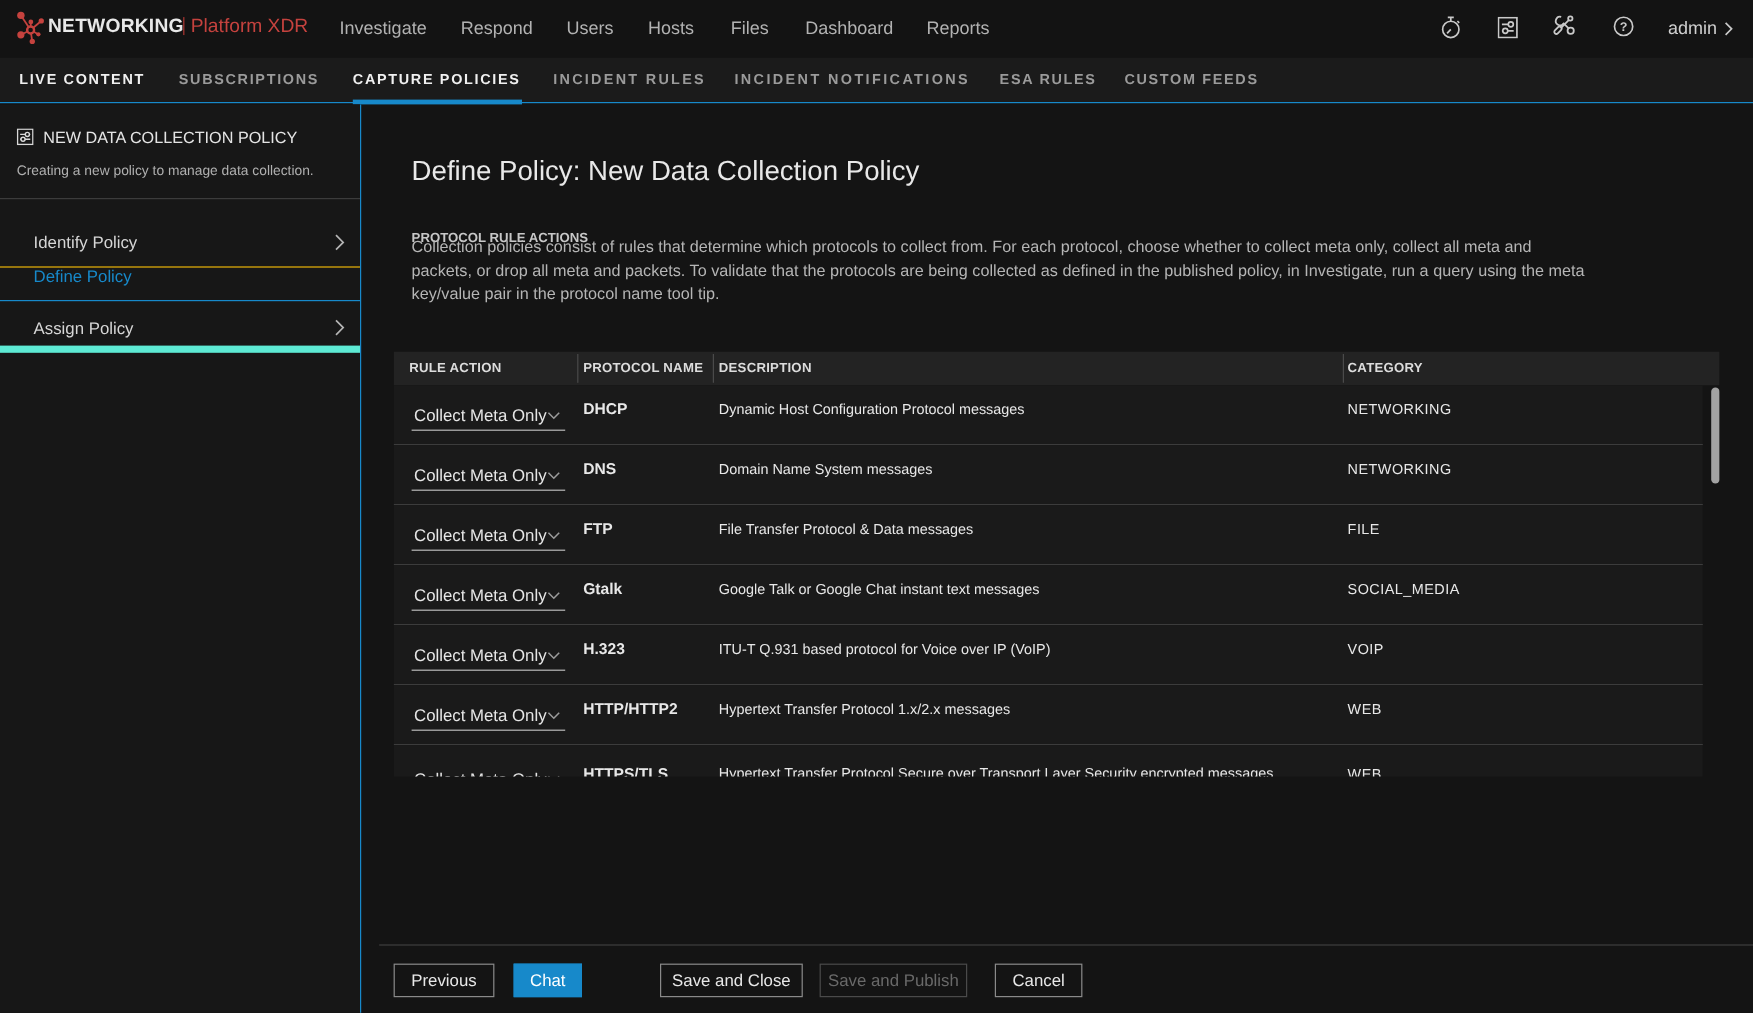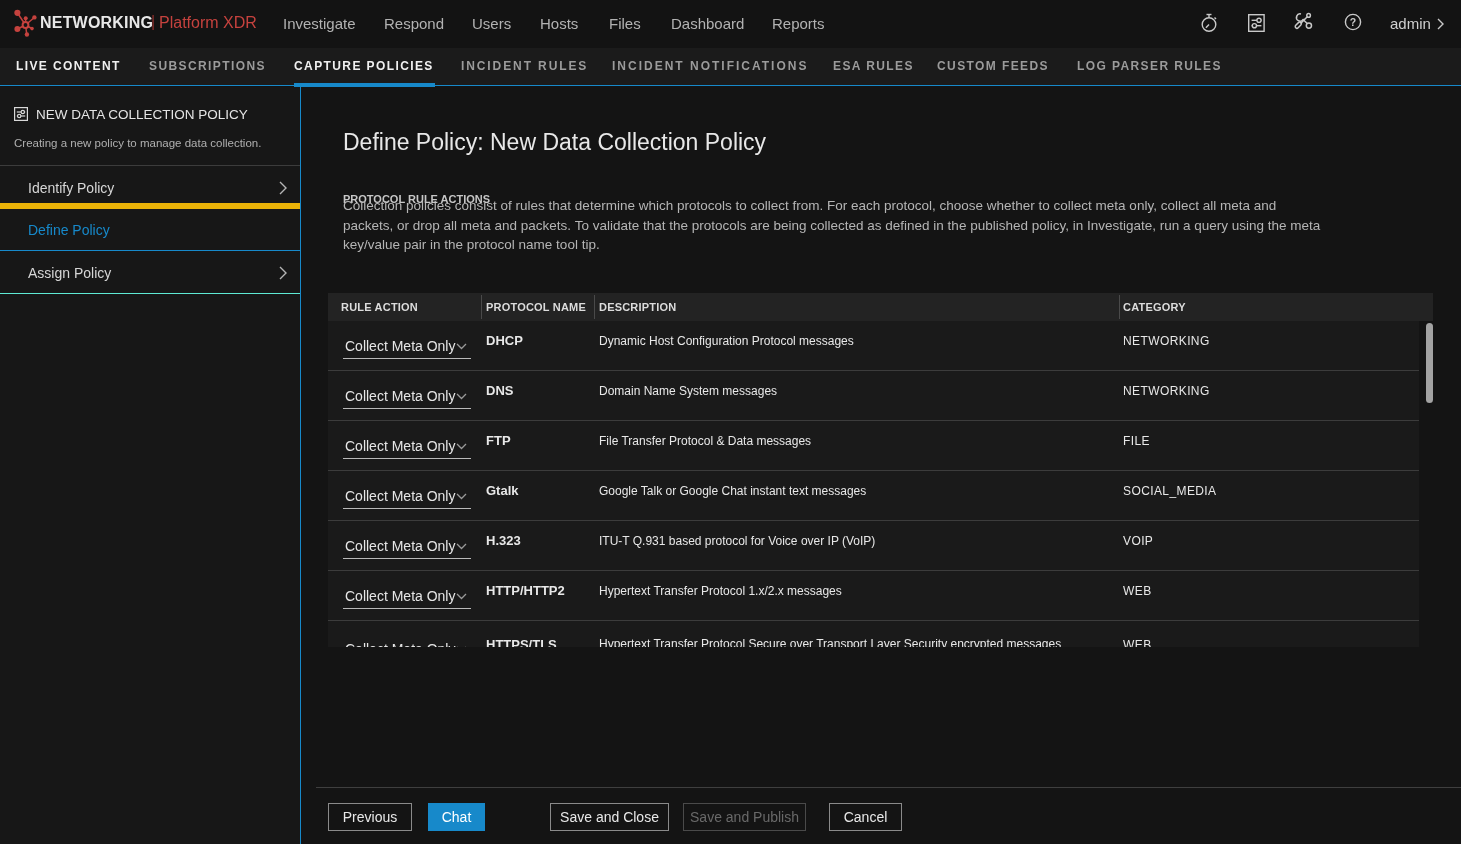--- a/index.html
+++ b/index.html
@@ -136,45 +136,44 @@
 </div>
 
 <div id="tabbar">
   <span class="tab active" style="left:16px;">LIVE CONTENT</span>
   <span class="tab" style="left:149px;">SUBSCRIPTIONS</span>
   <span class="tab active" style="left:294px;">CAPTURE POLICIES</span>
   <span class="tab" style="left:461px; letter-spacing:1.9px;">INCIDENT RULES</span>
   <span class="tab" style="left:612px; letter-spacing:2px;">INCIDENT NOTIFICATIONS</span>
   <span class="tab" style="left:833px;">ESA RULES</span>
   <span class="tab" style="left:937px;">CUSTOM FEEDS</span>
-  <span class="tab" style="left:1077px;">LOG PARSER RULES</span>
 </div>
 <div id="activeline"></div>
 
 <div id="sidebar">
   <div id="sbhead">
     <svg style="position:absolute;left:14px;top:20px" width="14" height="14" viewBox="0 0 14 14">
       <g stroke="#d9d9d9" stroke-width="1.2" fill="none">
         <rect x="0.6" y="0.6" width="12.8" height="12.8"></rect>
         <line x1="2.8" y1="5" x2="11.2" y2="5"></line>
         <line x1="2.8" y1="9" x2="11.2" y2="9"></line>
         <circle cx="8.8" cy="5" r="1.7" fill="#171717"></circle>
         <circle cx="5.2" cy="9" r="1.7" fill="#171717"></circle>
       </g>
     </svg>
     <span id="sbtitle">NEW DATA COLLECTION POLICY</span>
     <span id="sbsub">Creating a new policy to manage data collection.</span>
   </div>
-  <div class="sbitem" style="top:80px; border-bottom:6px solid #eab308;">Identify Policy
+  <div class="sbitem" style="top:94px; border-bottom:1px solid #eab308;">Identify Policy
     <svg class="sbchev" width="10" height="16" viewBox="0 0 10 16">
         <path d="M2 2 L8 8 L2 14" stroke="#b5b5b5" stroke-width="1.4" fill="none"></path>
       </svg>
   </div>
   <div class="sbitem" style="top:122px; color:#1789ca; border-bottom:1px solid #1789ca;">Define Policy</div>
-  <div class="sbitem" style="top:165px; border-bottom:1px solid #5eead4;">Assign Policy
+  <div class="sbitem" style="top:165px; border-bottom:6px solid #5eead4;">Assign Policy
     <svg class="sbchev" width="10" height="16" viewBox="0 0 10 16">
         <path d="M2 2 L8 8 L2 14" stroke="#b5b5b5" stroke-width="1.4" fill="none"></path>
       </svg>
   </div>
 </div>
 
 <div id="content">
   <div id="ptitle">Define Policy: New Data Collection Policy</div>
   <div id="seclabel">PROTOCOL RULE ACTIONS</div>
   <div id="para">Collection policies consist of rules that determine which protocols to collect from. For each protocol, choose whether to collect meta only, collect all meta and<br>packets, or drop all meta and packets. To validate that the protocols are being collected as defined in the published policy, in Investigate, run a query using the meta<br>key/value pair in the protocol name tool tip.</div>

